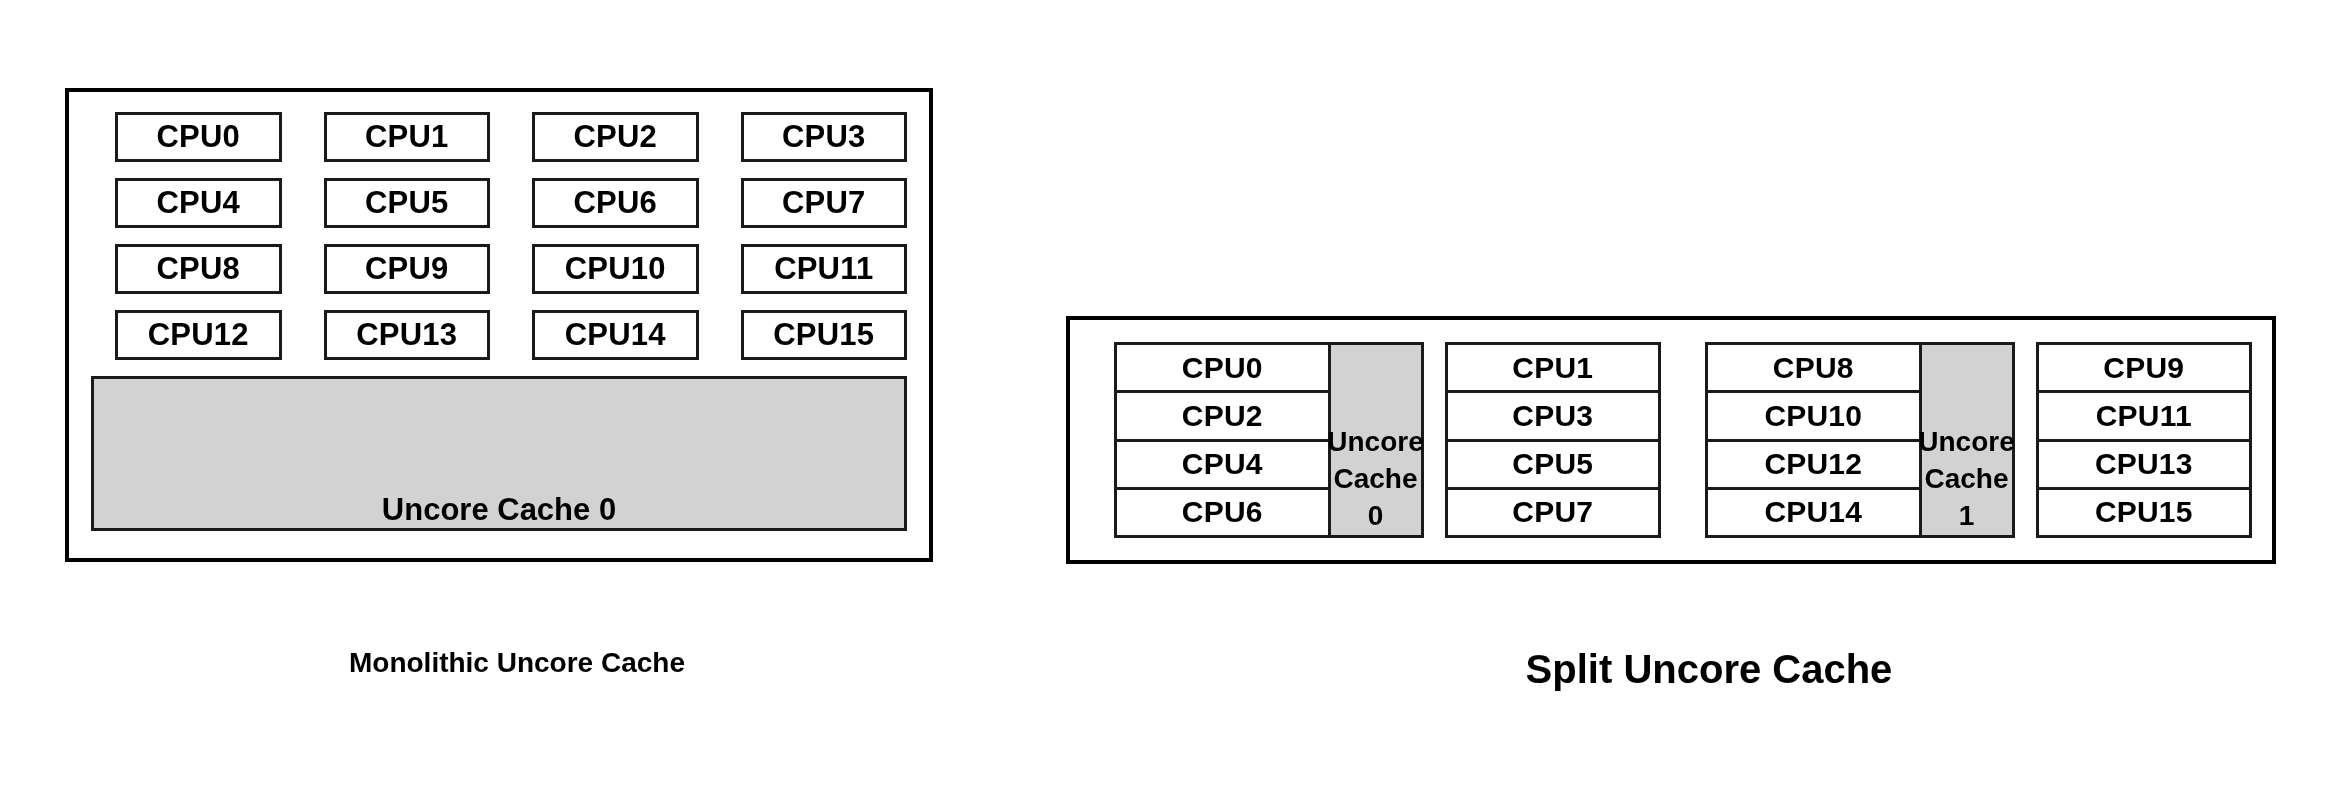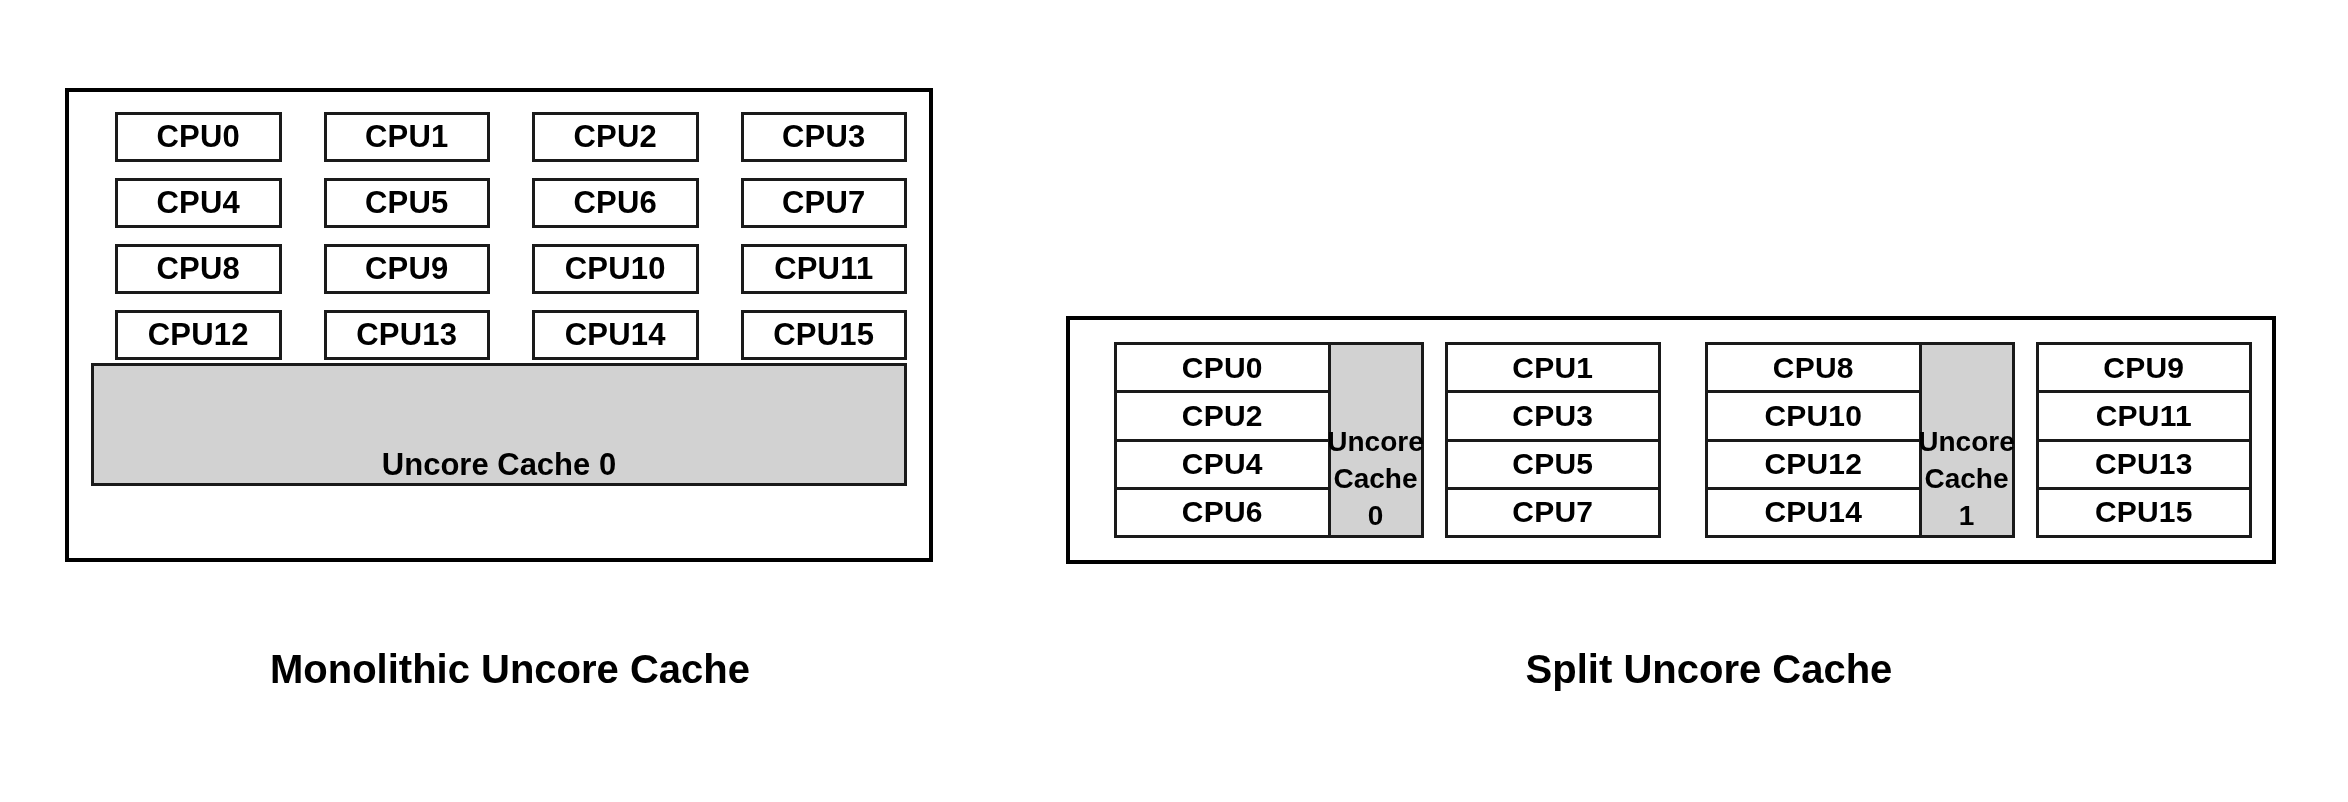--- a/index.html
+++ b/index.html
@@ -68,22 +68,22 @@
     display: grid;
     grid-template-columns: repeat(4, 1fr);
     grid-template-rows: repeat(4, 50px);
     column-gap: 18px;
     row-gap: 16px;
   }
   #monolithic-grid .cpu-box {
     font-size: 31px;
   }
   #uncore-cache-0-box {
-    margin-top: 3px;
-    height: 123px;
+    margin-top: 16px;
+    height: 155px;
     font-size: 31px;
   }
 
   
   #split-panel {
     left: 1066px;
     top: 316px;
     width: 1210px;
     height: 248px;
     padding: 22px 20px;
@@ -111,24 +111,24 @@
     flex: 0 0 96px;
     font-size: 28px;
     line-height: 1.32;
     margin: 0 -3px;
     position: relative;
     z-index: 2;
   }
 
   
   #caption-monolithic {
-    left: 11px;
+    left: 18px;
     top: 647px;
     width: 998px;
-    font-size: 40px;
+    font-size: 28px;
   }
   #caption-split {
     left: 1104px;
     top: 647px;
     width: 1210px;
     font-size: 40px;
   }
 </style>
 </head>
 <body>

